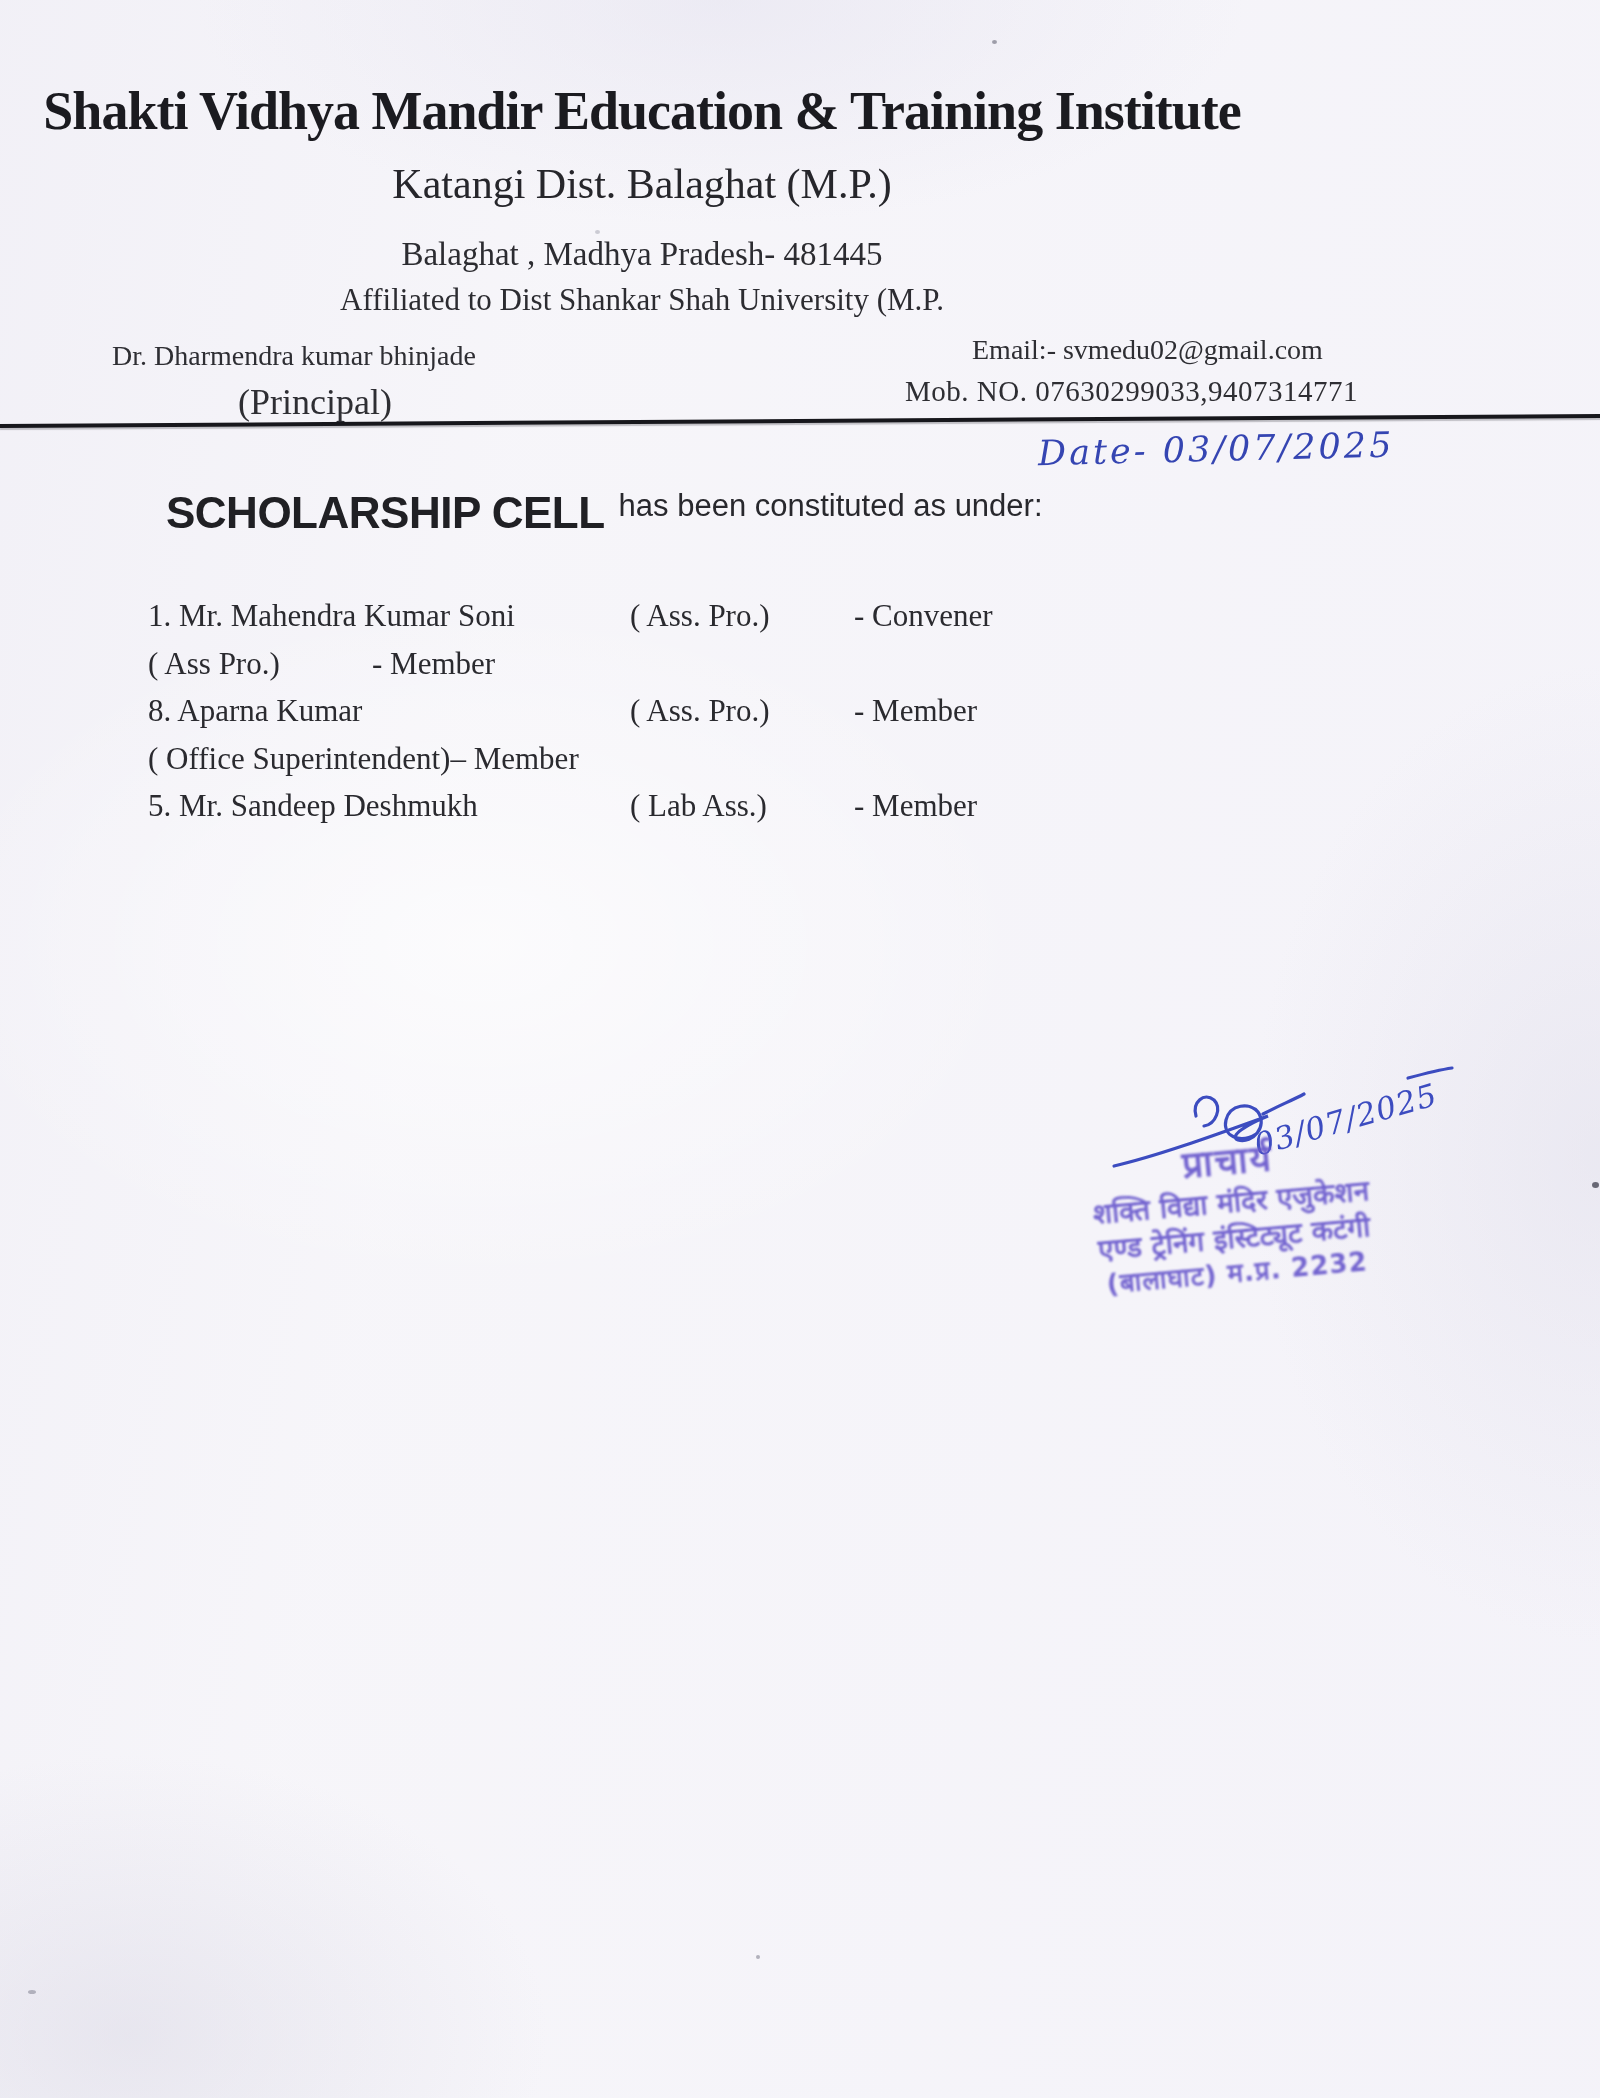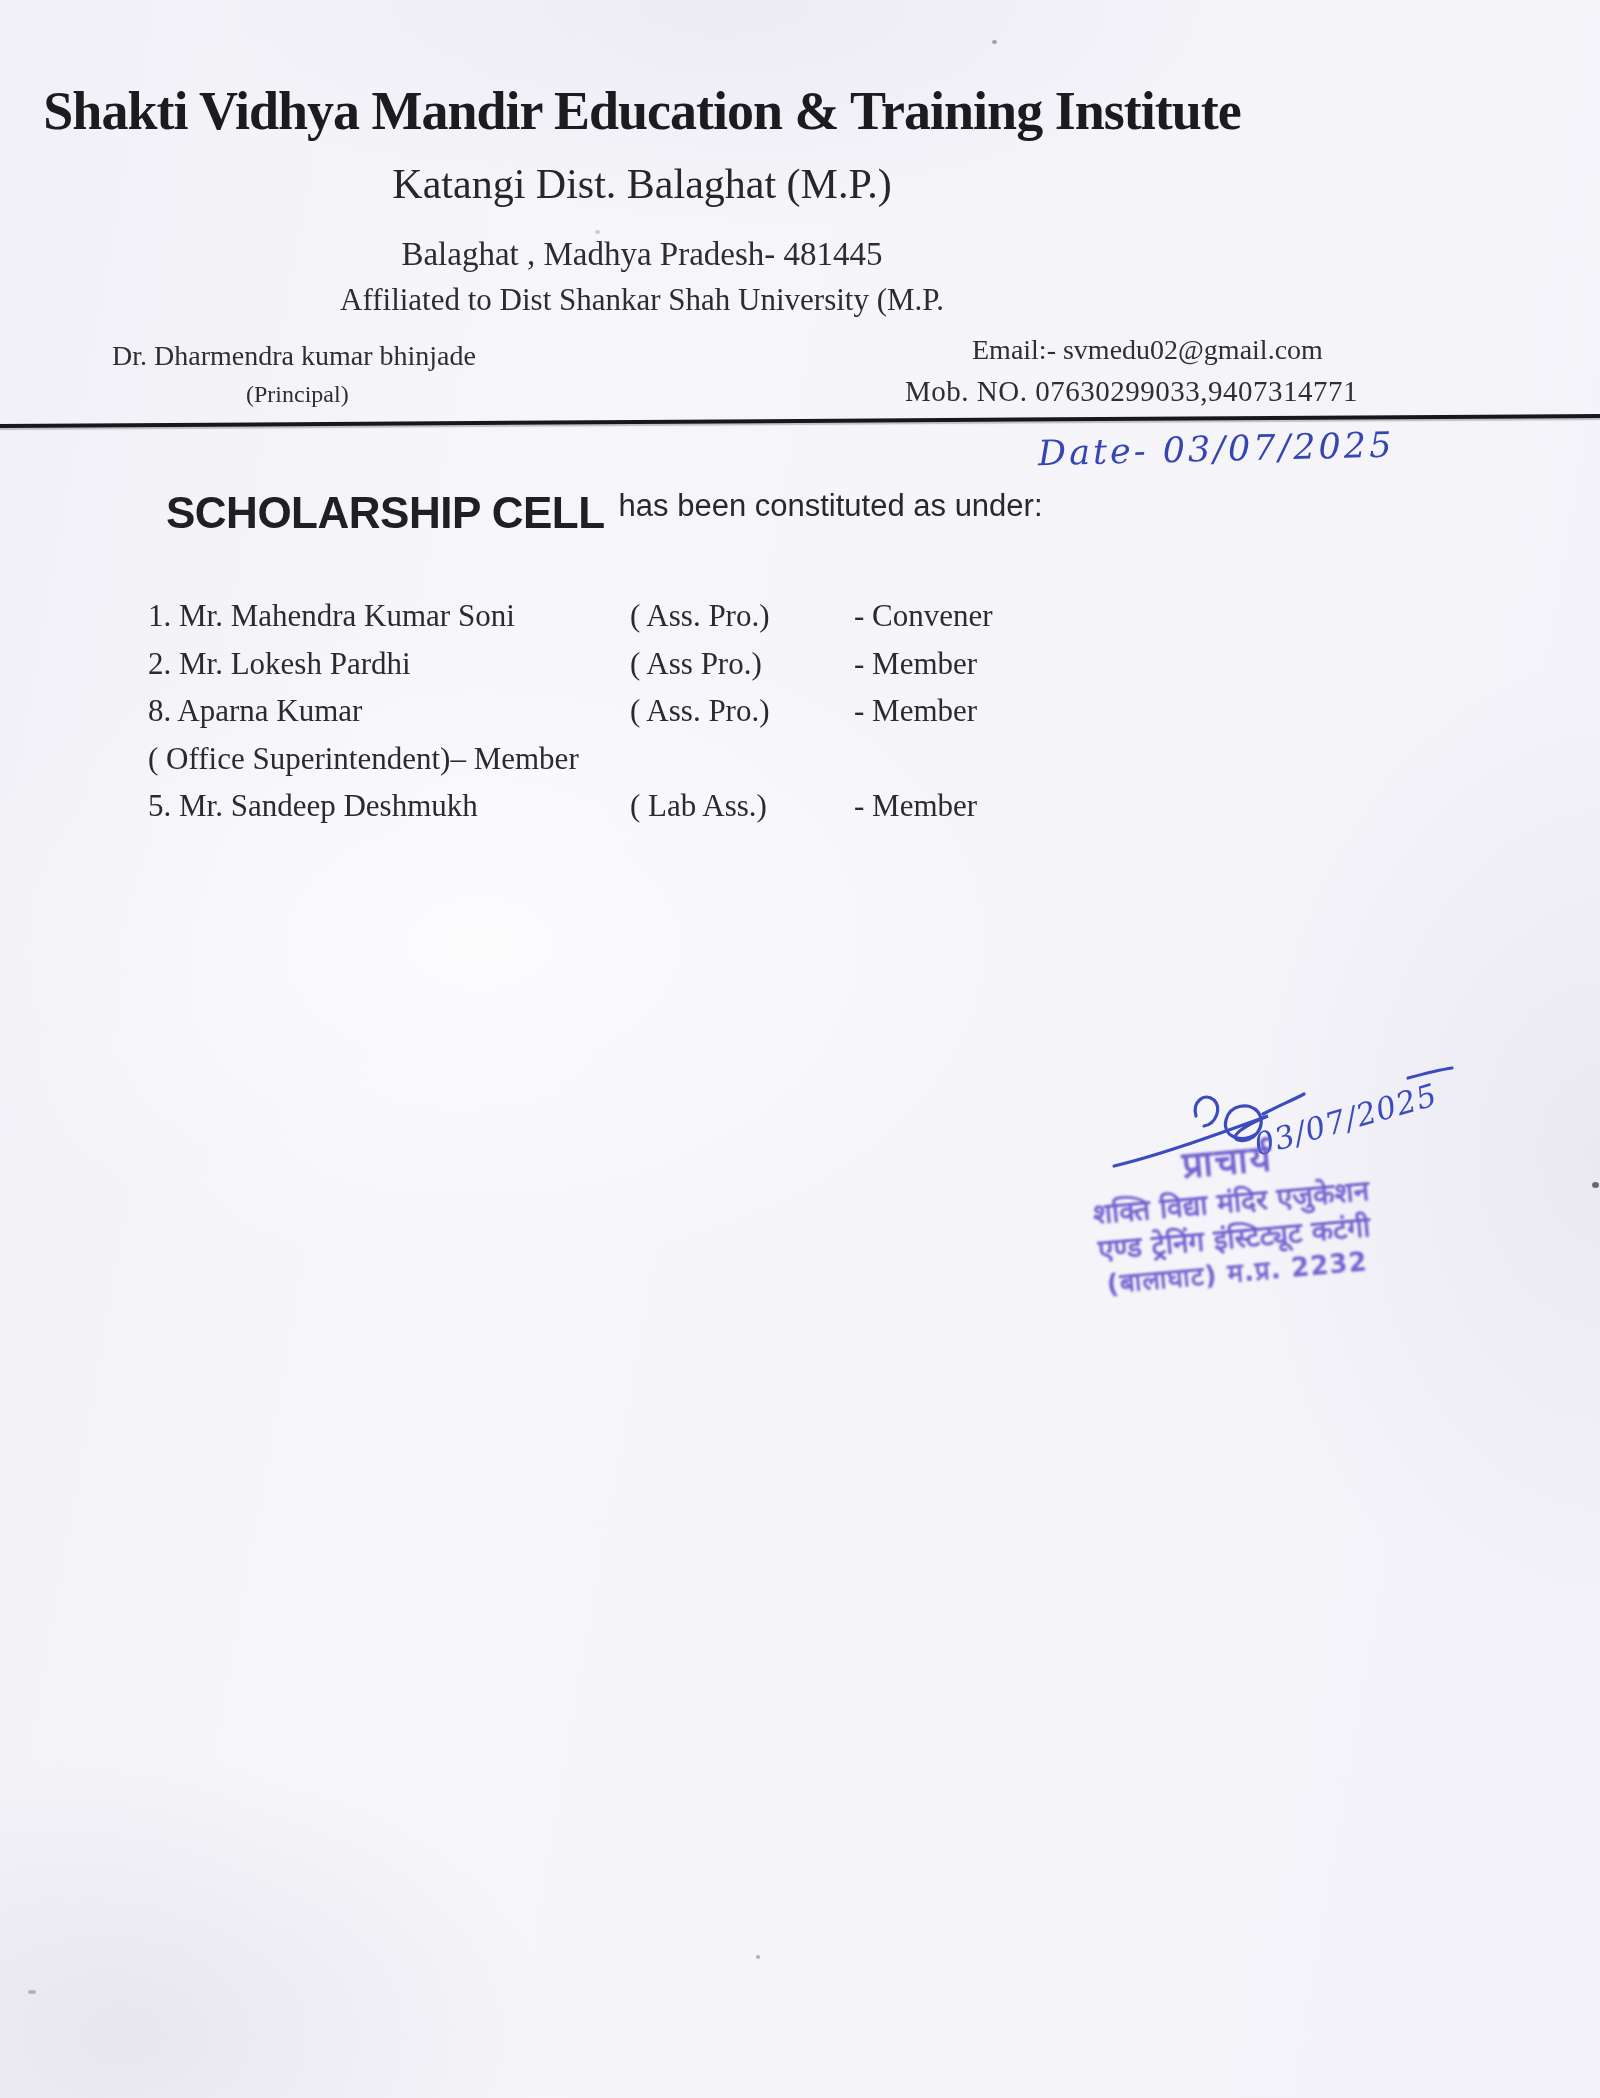--- a/index.html
+++ b/index.html
@@ -24,21 +24,21 @@
   .institute-name{
     top:80px;
     font-size:54px;font-weight:bold;color:#1b1b20;
     letter-spacing:-1px;
   }
   .location-line{top:160px;font-size:42px;color:#26262b;}
   .address-line{top:236px;font-size:33px;color:#2c2c31;}
   .affiliation-line{top:282px;font-size:31px;color:#2c2c31;}
 
   .principal-name{left:112px;top:340px;font-size:28px;color:#2e2e33;}
-  .principal-title{left:238px;top:381px;font-size:24px;color:#2e2e33;margin-left:8px;}
+  .principal-title{left:238px;top:381px;font-size:36px;color:#2e2e33;}
   .email-line{left:972px;top:334px;font-size:28px;color:#2e2e33;}
   .mobile-line{left:905px;top:375px;font-size:29px;color:#2e2e33;letter-spacing:0.5px;}
 
   .divider{
     left:0;top:424px;width:1602px;height:4px;background:#17171c;
     transform:rotate(-0.36deg);transform-origin:left center;
     box-shadow:0 2px 1px rgba(30,30,40,0.25);
   }
 
   .hw-date{
@@ -114,21 +114,20 @@
     <span class="heading-rest">has been constituted as under:</span>
   </div>
 
   <div class="abs member-list">
     <div class="member-row">
       <span class="member-name">1. Mr. Mahendra Kumar Soni</span>
       <span class="member-desig">( Ass. Pro.)</span>
       <span class="member-role">-  Convener</span>
     </div>
     <div class="member-row">
-      <span class="member-name">2. Mr. Lokesh  Pardhi</span>
       <span class="member-desig">( Ass Pro.)</span>
       <span class="member-role">- Member</span>
     </div>
     <div class="member-row">
       <span class="member-name">8. Aparna  Kumar</span>
       <span class="member-desig">( Ass. Pro.)</span>
       <span class="member-role">- Member</span>
     </div>
     <div class="member-row">
       <span class="member-desig">( Office Superintendent)</span>

